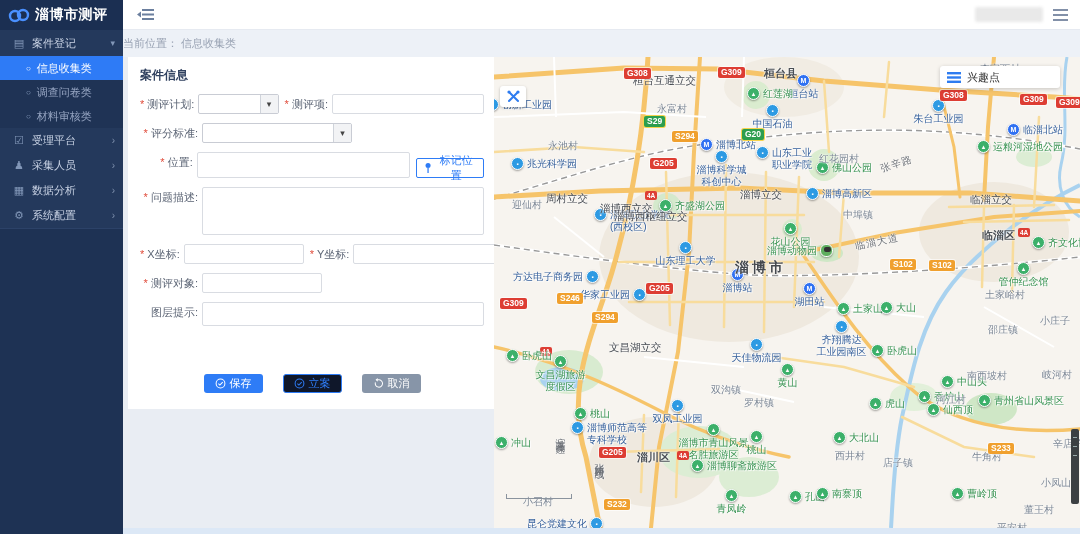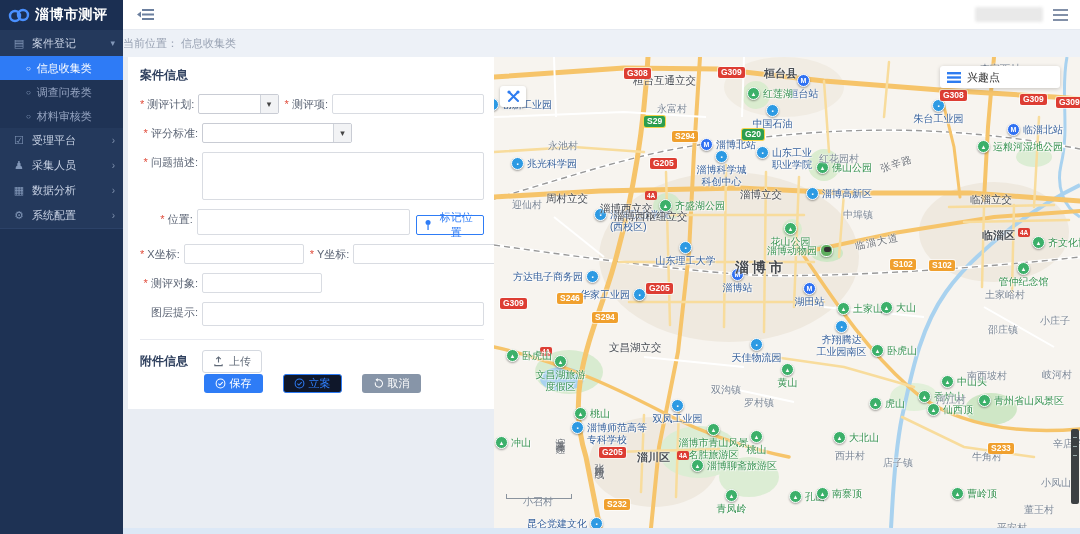--- a/index.html
+++ b/index.html
@@ -191,62 +191,53 @@
 
         <div class="frow">
           <label class="flabel req">评分标准:</label>
           <div class="fsel">
             <span class="selspace"></span>
               <span class="selbox">▾</span>
           </div>
         </div>
 
         <div class="frow">
-          <label class="flabel req">问题描述:</label>
-          <textarea class="ftext grow" style=""></textarea>
-        </div>
-
-        <div class="frow">
           <label class="flabel req">位置:</label>
           <input class="finput w234" style="height: 26px;">
           <button class="mark-btn">
             <svg width="9" height="12" viewBox="0 0 9 12">
               <circle cx="4.5" cy="3.2" r="2.8" fill="#2e7cf6"></circle>
               <path d="M4.5 6 L4.5 11.5" stroke="#2e7cf6" stroke-width="1.4"></path>
             </svg>
             <span>标记位置</span>
           </button>
         </div>
 
         <div class="frow">
+          <label class="flabel req">问题描述:</label>
+          <textarea class="ftext grow" style=""></textarea>
+        </div>
+
+        <div class="frow">
           <label class="flabel req">X坐标:</label>
           <input class="finput w120" style="">
           <label class="flabel req sec">Y坐标:</label>
           <input class="finput grow" style="">
         </div>
 
         <div class="frow">
           <label class="flabel req">测评对象:</label>
           <input class="finput w120" style="">
         </div>
 
         <div class="frow">
           <label class="flabel">图层提示:</label>
           <textarea class="ftext small grow" style=""></textarea>
         </div>
 
-        <div class="attach-bar">
-          <h3 class="sec-title" style="margin-bottom:0">附件信息</h3>
-          <button class="upload-btn">
-            <svg width="11" height="11" viewBox="0 0 12 12">
-              <path d="M6 1 L6 7 M3.5 3.5 L6 1 L8.5 3.5 M2 9 L2 10.5 L10 10.5 L10 9" fill="none" stroke="#606a78" stroke-width="1.2"></path>
-            </svg>
-            <span>上传</span>
-          </button>
-        </div>
 
         <div class="spacer"></div>
 
         <div class="footer-btns">
           <button class="btn btn-save">
             <svg width="11" height="11" viewBox="0 0 12 12">
               <circle cx="6" cy="6" r="4.8" fill="none" stroke="currentColor" stroke-width="1.1"></circle>
               <path d="M3.7 6.1 L5.3 7.7 L8.4 4.4" fill="none" stroke="currentColor" stroke-width="1.1"></path>
             </svg>
             <span>保存</span>

